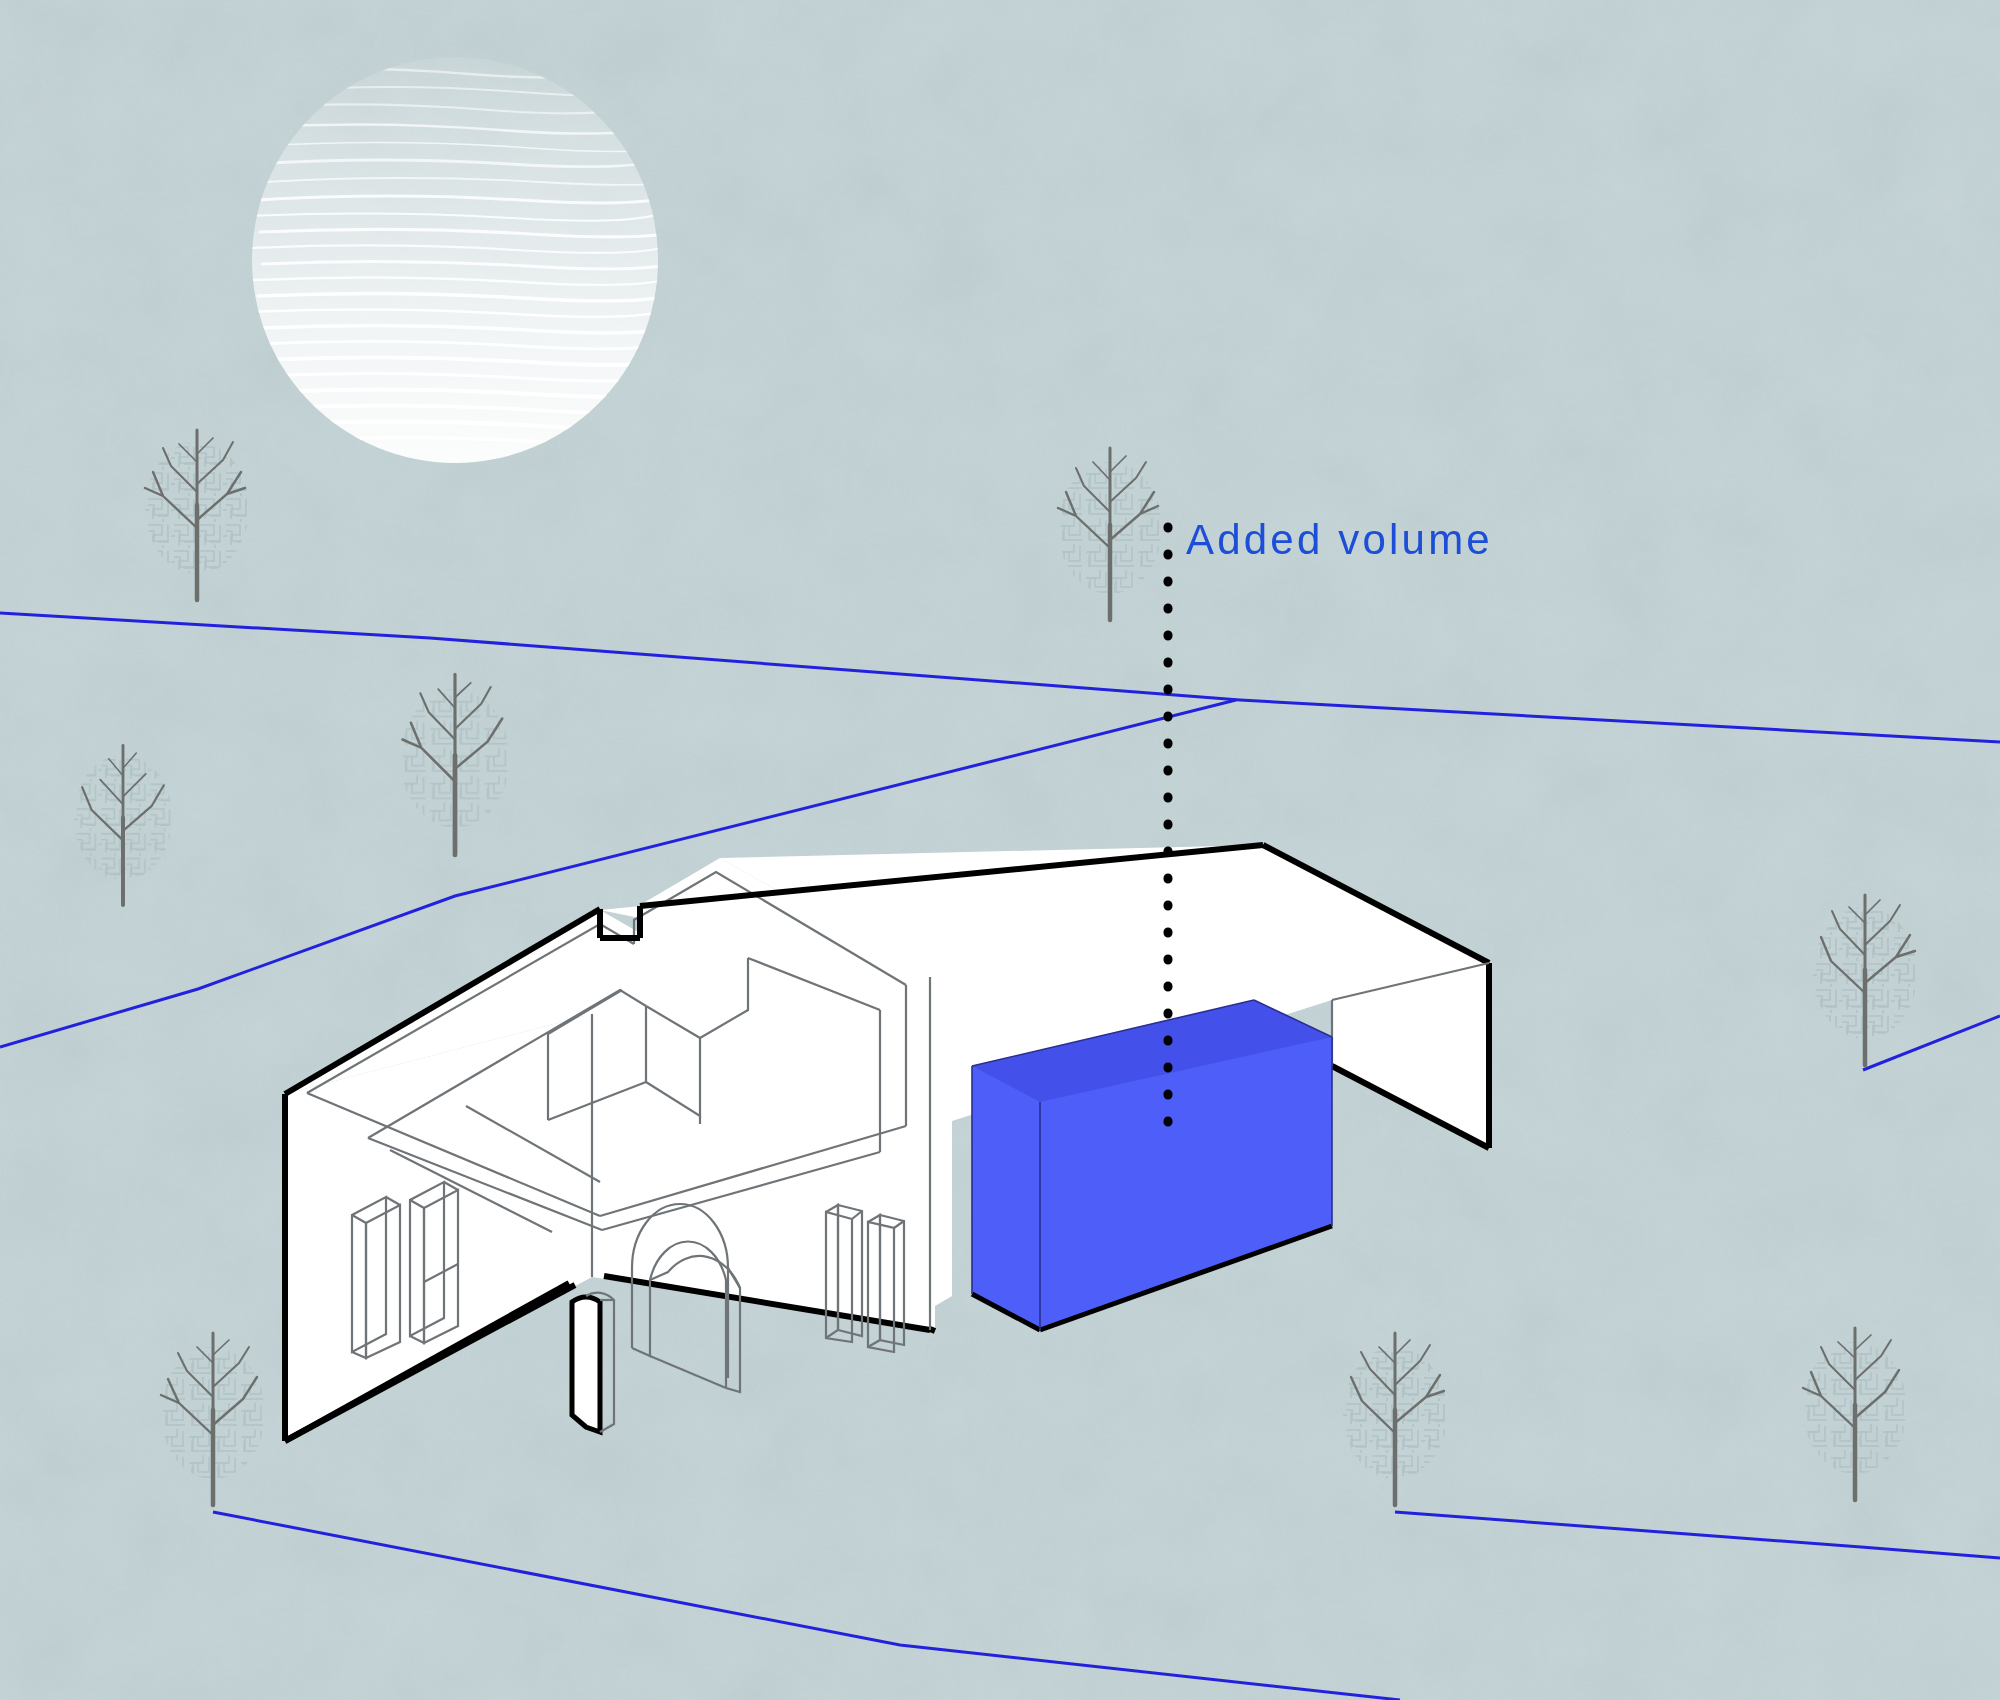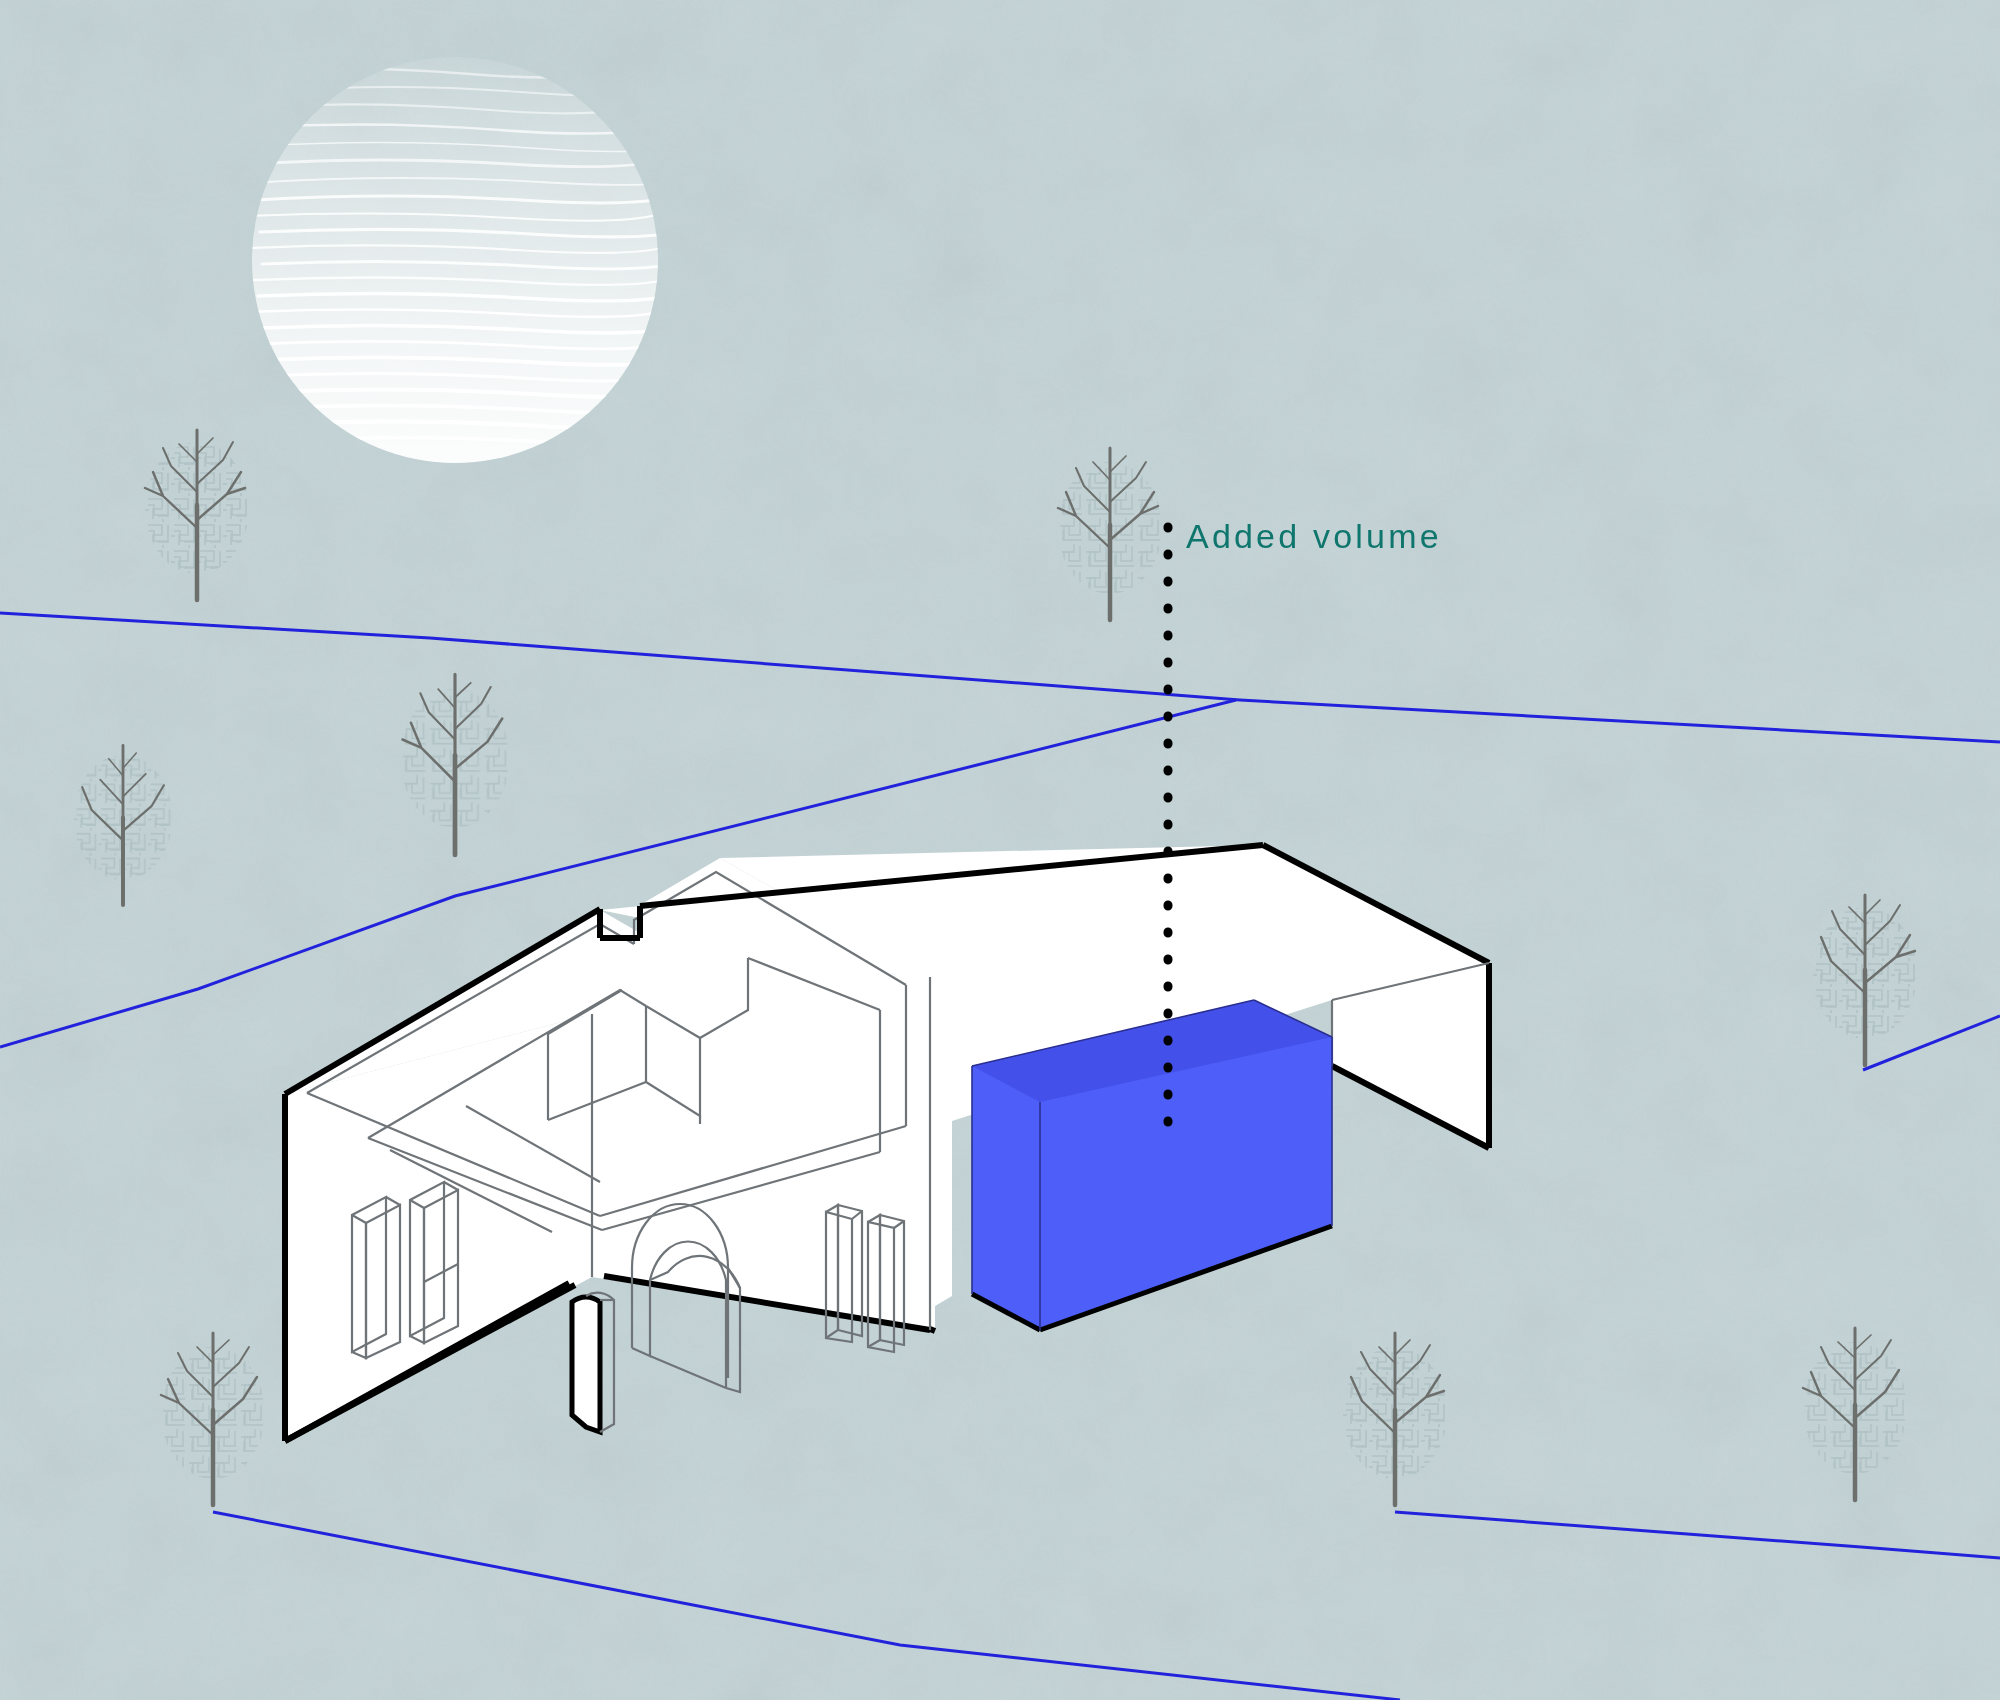--- a/index.html
+++ b/index.html
@@ -23,23 +23,23 @@
     inset: 0;
     width: 2000px;
     height: 1700px;
     display: block;
   }
   .annotation-label {
     position: absolute;
     left: 1186px;
     top: 519px;
     font-family: "Liberation Sans", sans-serif;
-    font-size: 34px;
+    font-size: 42px;
     letter-spacing: 3.2px;
-    color: #0f766e;
+    color: #1d4ed8;
     white-space: nowrap;
     font-weight: 300;
     line-height: 1;
     user-select: none;
   }
 </style>
 </head>
 <body>
 
 <div id="stage">

